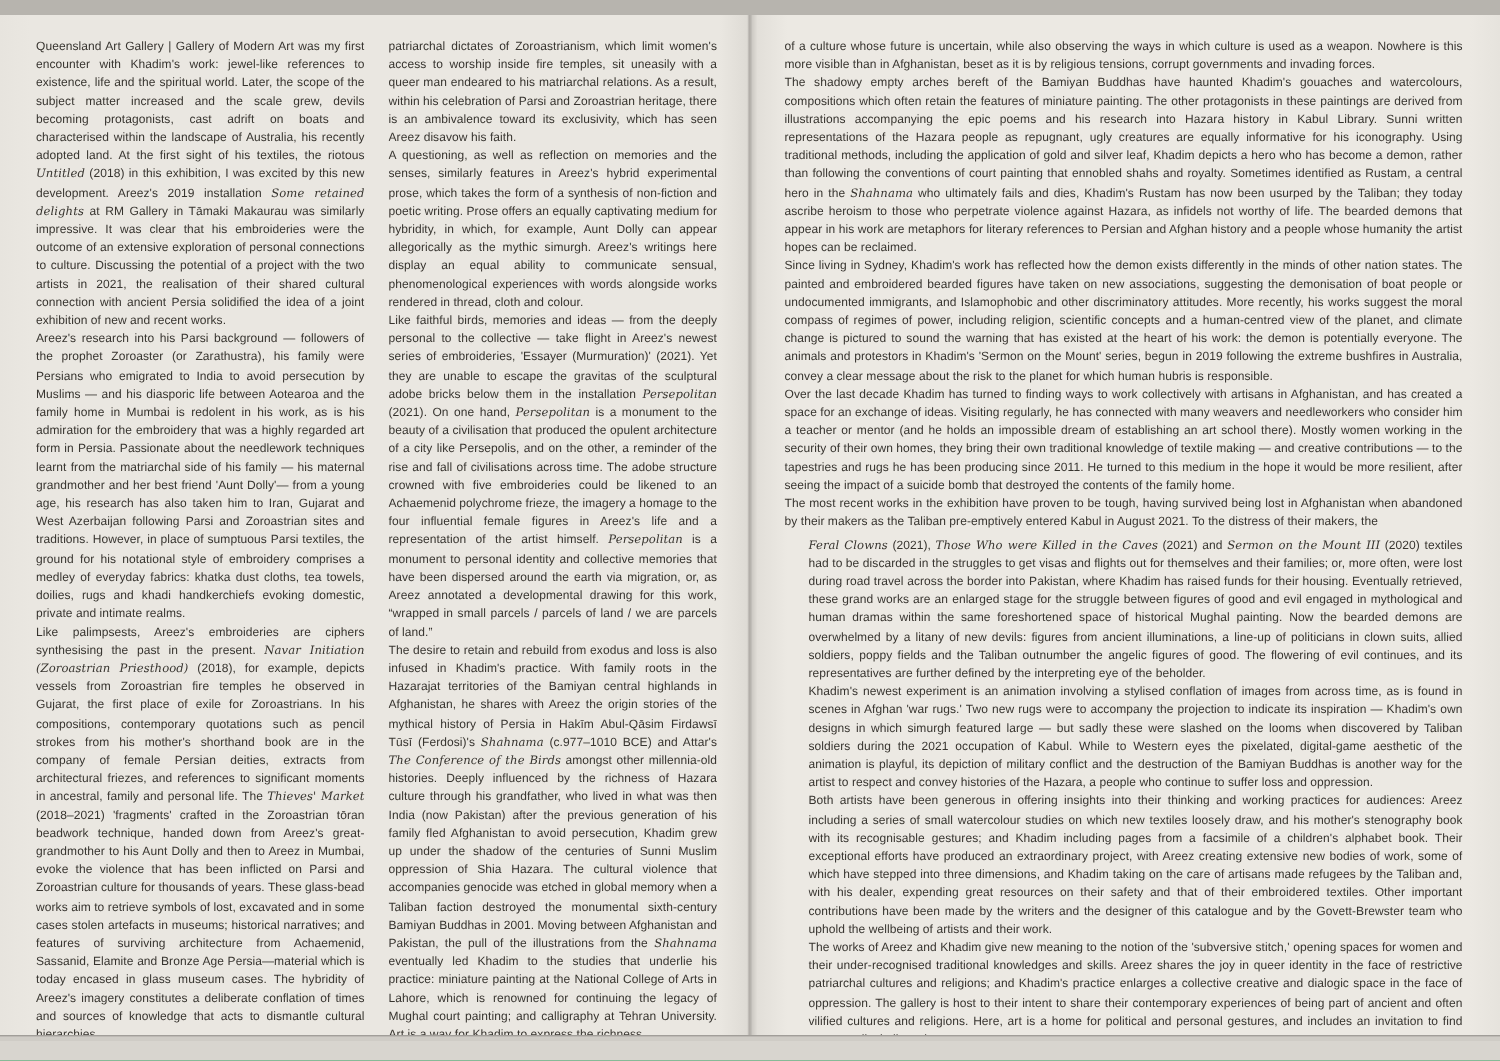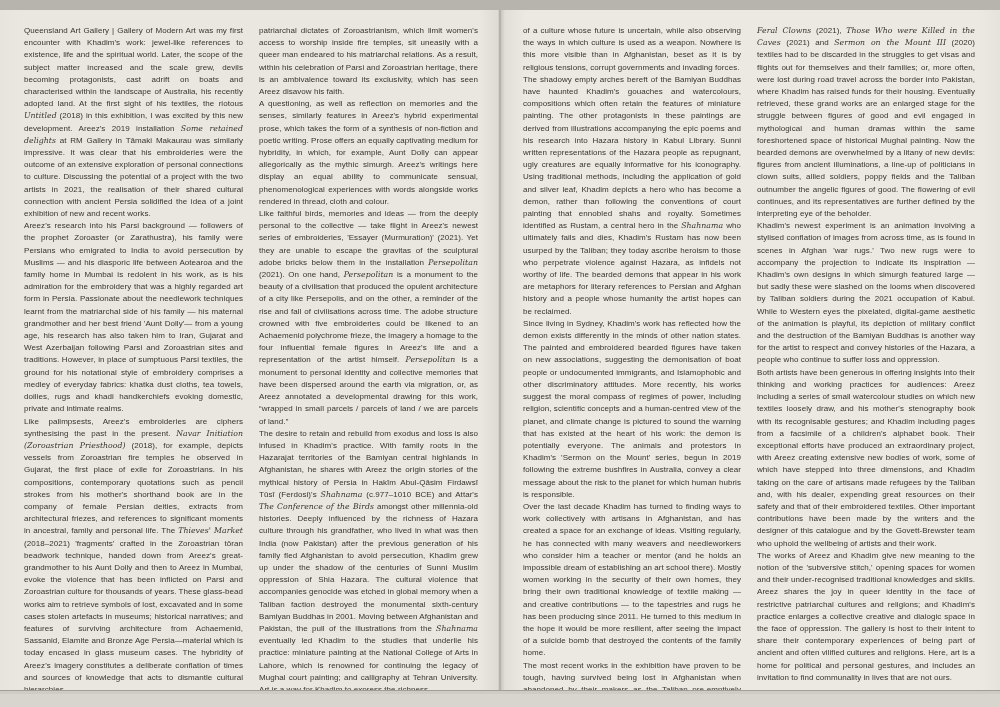--- a/index.html
+++ b/index.html
@@ -27,20 +27,21 @@
     display: flex;
     overflow: hidden;
   }
   .page.left {
     padding: 15px 22px 0 24px;
     background: linear-gradient(90deg, #e7e4de 0%, #eae7e1 4%, #eae7e1 96%, #dedbd5 99.6%, #b5b2ac 100%);
   }
   .page.right {
     padding: 15px 25px 0 23px;
     background: linear-gradient(90deg, #c4c1bb 0%, #e2dfd9 1%, #ece9e3 5%, #ece9e3 96%, #e6e3dd 100%);
+    flex-direction: column;
   }
   .fold-line {
     position: absolute;
     top: 10px;
     left: 499px;
     width: 2px;
     height: 680px;
     background: #a9a6a1;
     opacity: 0.55;
   }

